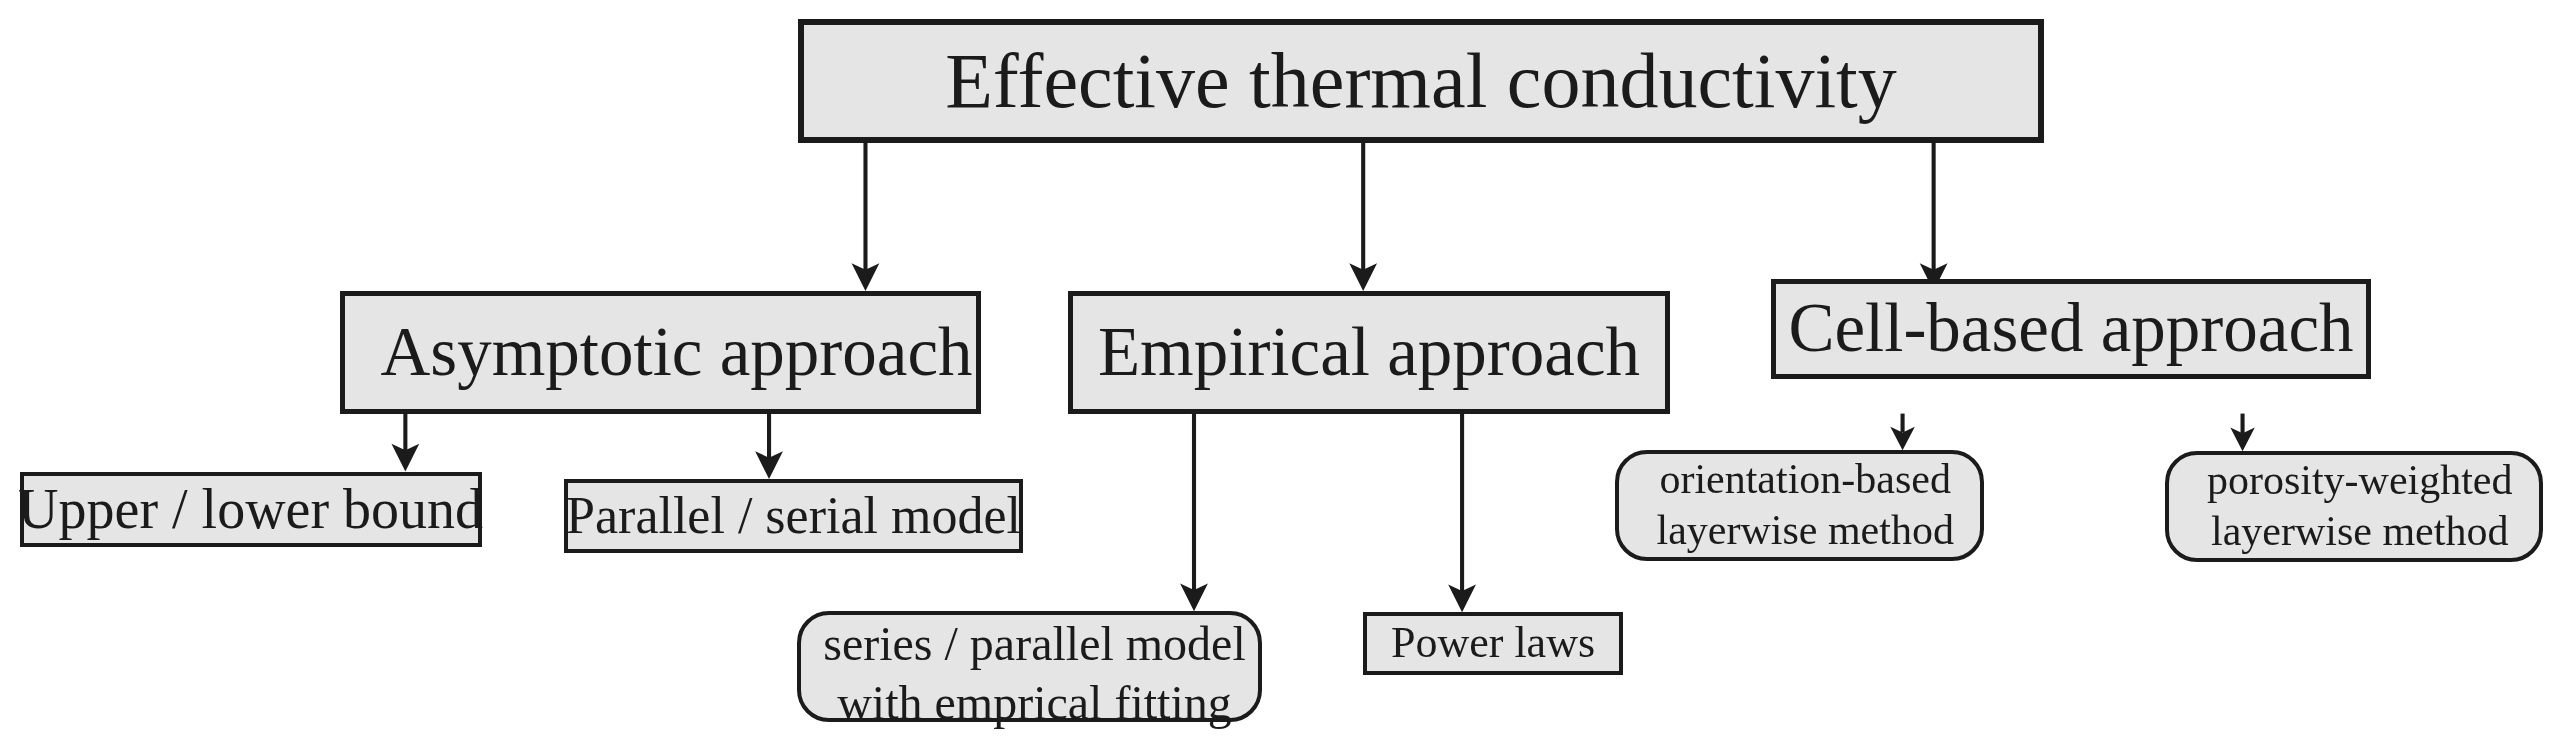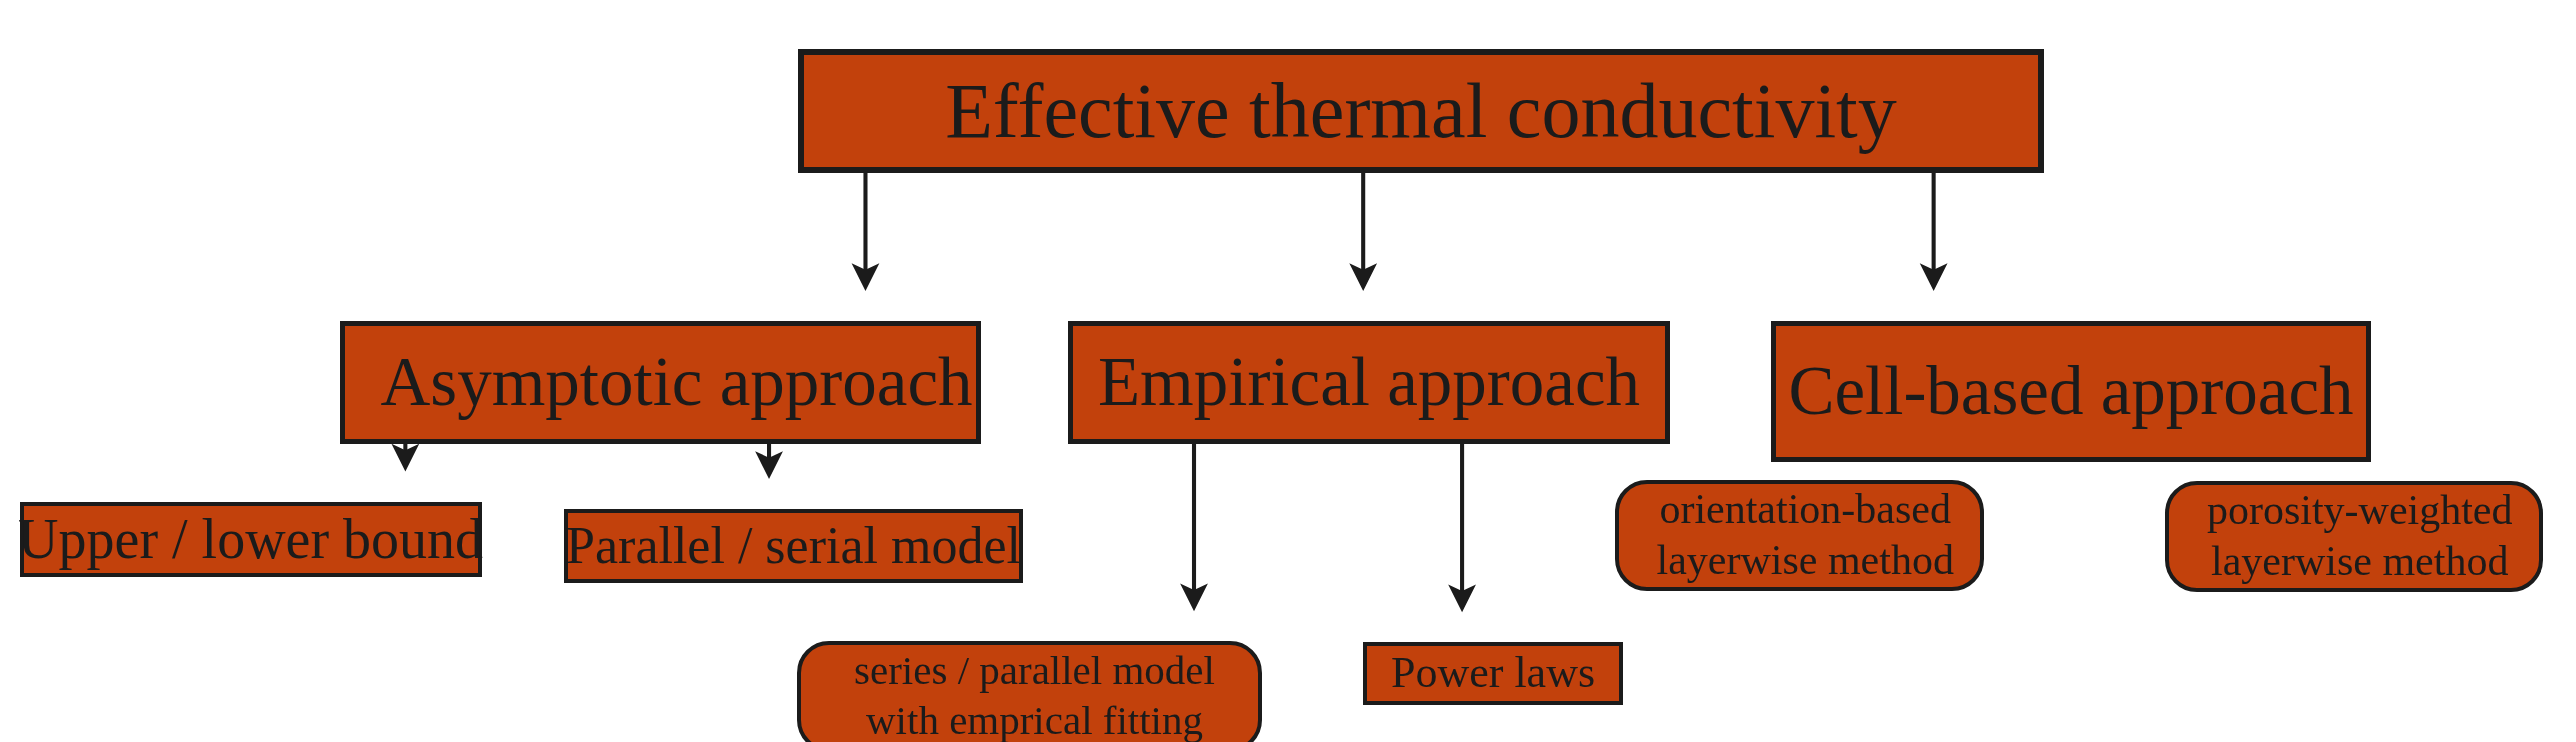--- a/index.html
+++ b/index.html
@@ -19,46 +19,45 @@
   .edges {
     position: absolute;
     left: 0;
     top: 0;
     width: 2576px;
     height: 743px;
   }
   .node {
     position: absolute;
     box-sizing: border-box;
-    background: #c2410c;
+    background: #e5e5e5;
     border-style: solid;
     border-color: #1b1b1b;
     display: flex;
     align-items: center;
     justify-content: center;
     white-space: nowrap;
     line-height: 1.15;
-    margin-top: 30px;
   }
   .node.left-align {
     justify-content: flex-start;
     flex-direction: column;
     align-items: center;
     line-height: 1.22;
     border-radius: 32px;
   }
   .node.left-align span { display: block; }
 
   .node-title    { left: 798px;  top: 19px;  width: 1246px; height: 124px; border-width: 6.5px; font-size: 78px; }
   .node-asym     { left: 340px;  top: 291px; width: 641px;  height: 123px; border-width: 5.7px; font-size: 69px; padding-left: 32px; }
   .node-emp      { left: 1068px; top: 291px; width: 602px;  height: 123px; border-width: 5.7px; font-size: 69px; }
-  .node-cell     { left: 1771px; top: 291px; width: 600px;  height: 141px; border-width: 5.7px; font-size: 69px; }
+  .node-cell     { left: 1771px; top: 279px; width: 600px;  height: 100px; border-width: 5.7px; font-size: 69px; }
   .node-upper    { left: 19.6px;   top: 472px; width: 462px;  height: 75px;  border-width: 4.9px; font-size: 56px; }
   .node-parallel { left: 564px;  top: 479px; width: 459px;  height: 74px;  border-width: 4.9px; font-size: 52px; }
-  .node-series   { left: 797px;  top: 611px; width: 465px;  height: 111px; border-width: 4.9px; font-size: 41px; padding-left: 10px; justify-content: center; }
+  .node-series   { left: 797px;  top: 611px; width: 465px;  height: 111px; border-width: 4.9px; font-size: 48px; padding-left: 10px; justify-content: center; }
   .node-power    { left: 1363px; top: 612px; width: 260px;  height: 63px;  border-width: 4.9px; font-size: 44px; }
   .node-orient   { left: 1615px; top: 450px; width: 369px;  height: 111px; border-width: 4.9px; font-size: 42px; padding-left: 11.4px; justify-content: center; }
   .node-poros    { left: 2165px; top: 451px; width: 378px;  height: 111px; border-width: 4.9px; font-size: 42px; padding-left: 11.4px; justify-content: center; }
 </style>
 </head>
 <body>
 
 <div class="canvas">
 
   <svg class="edges" viewBox="0 0 3152 909" xmlns="http://www.w3.org/2000/svg">

